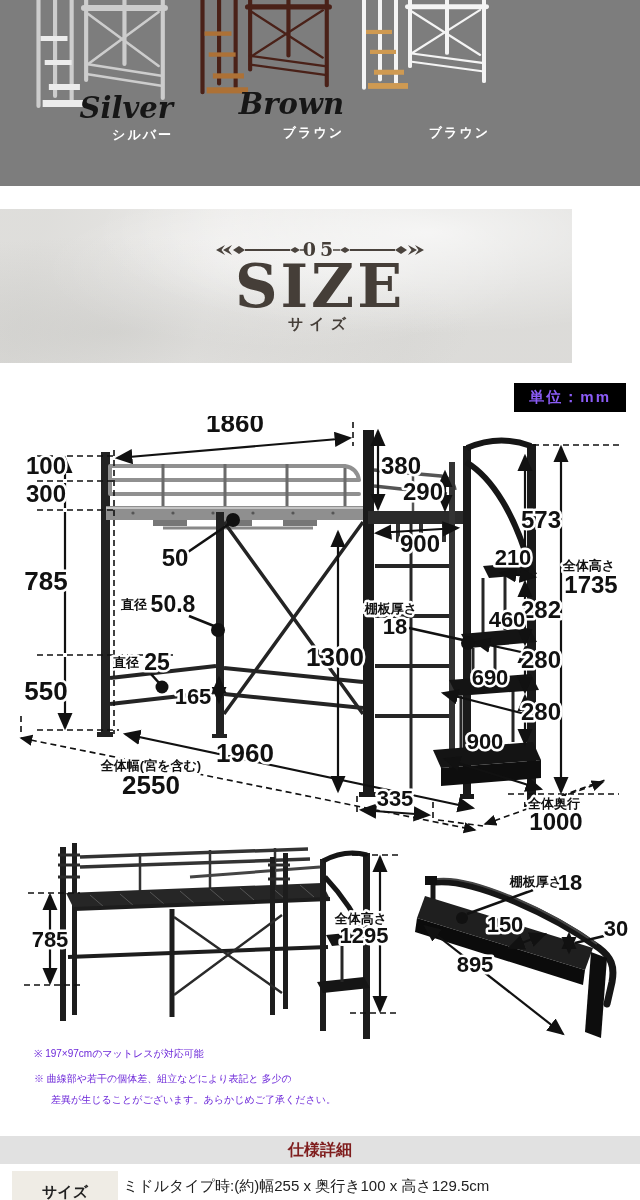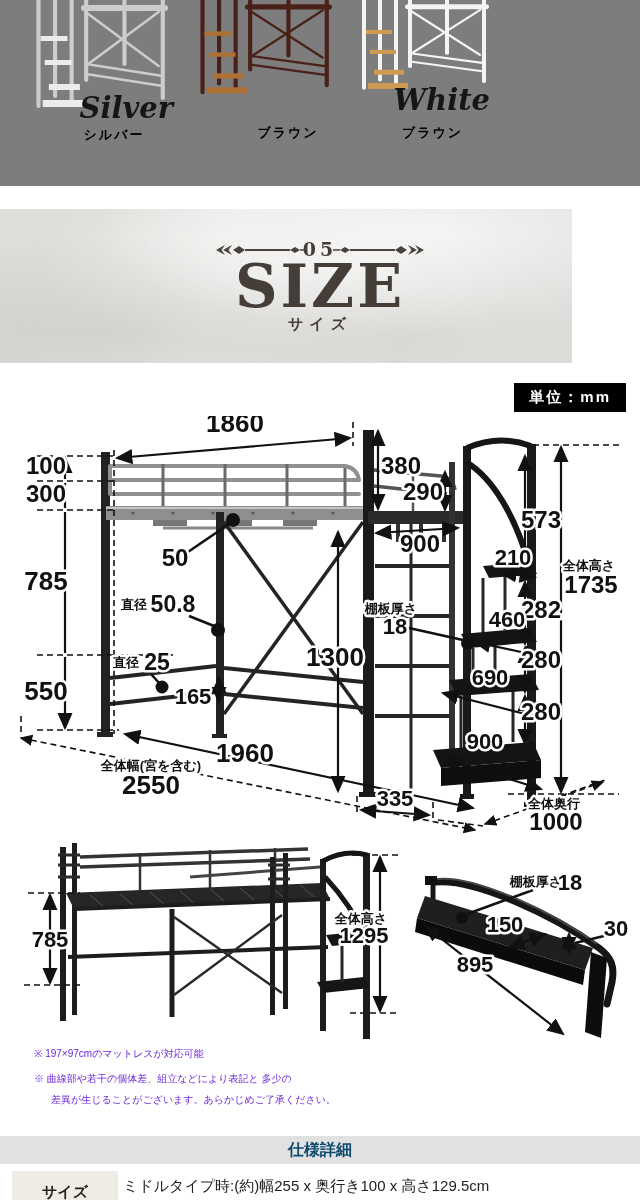--- a/index.html
+++ b/index.html
@@ -5,57 +5,57 @@
   html,body{margin:0;padding:0}
   body{
     position:relative;width:640px;height:1200px;overflow:hidden;
     background:#ffffff;font-family:"Liberation Sans",sans-serif;
   }
   
   .color-section{position:absolute;left:0;top:0;width:640px;height:186px;background:#7d7d7d}
   .bed-fig{position:absolute}
   .clabel{position:absolute;text-align:right;color:#161616;
     font-family:"DejaVu Serif",serif;font-style:italic;font-weight:bold;font-size:29px;line-height:1}
-  .ckana{position:absolute;text-align:center;color:#000000;font-weight:bold;font-size:13px;letter-spacing:2px}
+  .ckana{position:absolute;text-align:right;color:#ffffff;font-weight:bold;font-size:13px;letter-spacing:2px}
   .silver .mini-frame{stroke:#cdcdcd}.silver .mini-step{fill:#ececec}
   .brown  .mini-frame{stroke:#4a2118}.brown  .mini-step{fill:#ad7136}
   .whitec .mini-frame{stroke:#f4f4f4}.whitec .mini-step{fill:#cf9a52}
   
   .size-banner{position:absolute;left:0;top:209px;width:572px;height:154px;
     background-color:#e9e8e6;
     background-image:
       radial-gradient(ellipse at 75% 15%, rgba(255,255,255,.7), transparent 55%),
       radial-gradient(ellipse at 20% 80%, rgba(172,172,168,.30), transparent 55%),
       radial-gradient(ellipse at 50% 40%, rgba(255,255,255,.4), transparent 60%),
       linear-gradient(105deg, rgba(198,198,194,.30) 8%, transparent 38%, rgba(186,186,182,.28) 72%);
   }
   .orn{position:absolute;left:214px;top:30px;width:212px;height:22px}
   .size-title{position:absolute;left:0;top:54px;width:640px;text-align:center;
     font-family:"DejaVu Serif",serif;font-weight:bold;font-size:59px;line-height:48px;
     letter-spacing:3px;color:#453e38}
   .size-sub{position:absolute;left:0;top:106px;width:640px;text-align:center;
     font-weight:bold;font-size:15px;letter-spacing:6px;color:#453e38}
   
-  .unit-badge{position:absolute;top:383px;right:14px;background:#000;color:#ffffff;
+  .unit-badge{position:absolute;top:383px;right:14px;background:#000;color:#8b5cf6;
     font-weight:bold;font-size:15px;letter-spacing:2px;padding:5px 15px}
   
   .main-svg{position:absolute;left:13px;top:416px}
   .mid-svg{position:absolute;left:20px;top:835px}
   .shelf-svg{position:absolute;left:405px;top:842px}
   .dn{font-family:"Liberation Sans",sans-serif;font-weight:bold;fill:#111;
       paint-order:stroke;stroke:#fff;stroke-width:5px;stroke-linejoin:round;text-anchor:middle}
   .s13{font-size:13px}.s22{font-size:22px}.s23{font-size:23px}.s24{font-size:24px}.s26{font-size:26px}
   .da{stroke:#111;stroke-width:2.2;fill:none}
   .dl{stroke:#111;stroke-width:1.6;stroke-dasharray:6 4;fill:none}
   .ld{stroke:#111;stroke-width:2.6;fill:none}
   
   .note-line{position:absolute;left:34px;width:604px;font-size:10px;color:#6d28d9}
   
   .spec-header{position:absolute;left:0;top:1136px;width:640px;height:28px;background:#e1e1e1;
-    text-align:center;font-weight:bold;font-size:16px;line-height:28px;color:#0c4a6e}
+    text-align:center;font-weight:bold;font-size:16px;line-height:28px;color:#7f1d1d}
   .spec-label-cell{position:absolute;left:12px;top:1171px;width:106px;height:56px;background:#efece5;
     text-align:center;font-weight:bold;font-size:15px;color:#222;padding-top:12px;box-sizing:border-box}
   .spec-value-cell{position:absolute;left:123px;top:1171px;width:505px;height:56px;background:#fff;
     font-size:15px;color:#222;line-height:19.5px;padding-top:5px;box-sizing:border-box}
 </style>
 </head>
 <body>
 
 <div class="color-section">
 
@@ -89,40 +89,40 @@
         <path d="M60,64 L134,76 M60,74 L134,86" stroke-width="2.5"></path>
       </g>
       <g class="mini-step" stroke="none">
         <rect x="16" y="36" width="26" height="5"></rect>
           <rect x="20" y="60" width="26" height="5"></rect>
         <rect x="24" y="84" width="30" height="6"></rect>
           <rect x="18" y="100" width="40" height="7"></rect>
       </g>
     </svg>
   </div>
+  <div class="clabel" style="left:232px;top:90px;width:112px">Brown</div>
   <div class="ckana" style="left:232px;top:124px;width:112px">ブラウン</div>
 
   <div class="bed-fig whitec" style="left:350px;top:0;width:140px;height:98px">
     <svg width="140" height="98" viewBox="0 0 140 118" preserveAspectRatio="none">
       <g class="mini-frame" fill="none" stroke-width="4" stroke-linecap="round">
         <path d="M14,0 V106 M46,0 V100 M30,0 V96"></path>
         <path d="M60,0 V80 M134,0 V98 M97,0 V64"></path>
         <path d="M58,8 H136" stroke-width="6"></path>
         <path d="M62,14 L130,66 M130,12 L62,64" stroke-width="2.5"></path>
         <path d="M60,64 L134,76 M60,74 L134,86" stroke-width="2.5"></path>
       </g>
       <g class="mini-step" stroke="none">
         <rect x="16" y="36" width="26" height="5"></rect>
           <rect x="20" y="60" width="26" height="5"></rect>
         <rect x="24" y="84" width="30" height="6"></rect>
           <rect x="18" y="100" width="40" height="7"></rect>
       </g>
     </svg>
   </div>
-  <div class="clabel" style="left:375px;top:86px;width:115px">White</div>
   <div class="ckana" style="left:375px;top:124px;width:115px">ブラウン</div>
 </div>
 
 <div class="size-banner">
   <svg class="orn" viewBox="0 0 212 22">
     <g fill="#4a433d" stroke="#4a433d">
       <path d="M2,11 l9,-5 -3.5,5 3.5,5 z" stroke="none"></path>
       <path d="M9,11 l9,-5 -3.5,5 3.5,5 z" stroke="none"></path>
       <polygon points="19,11 25,7 31,11 25,15" stroke="none"></polygon>
       <line x1="31" y1="11" x2="76" y2="11" stroke-width="2"></line>

